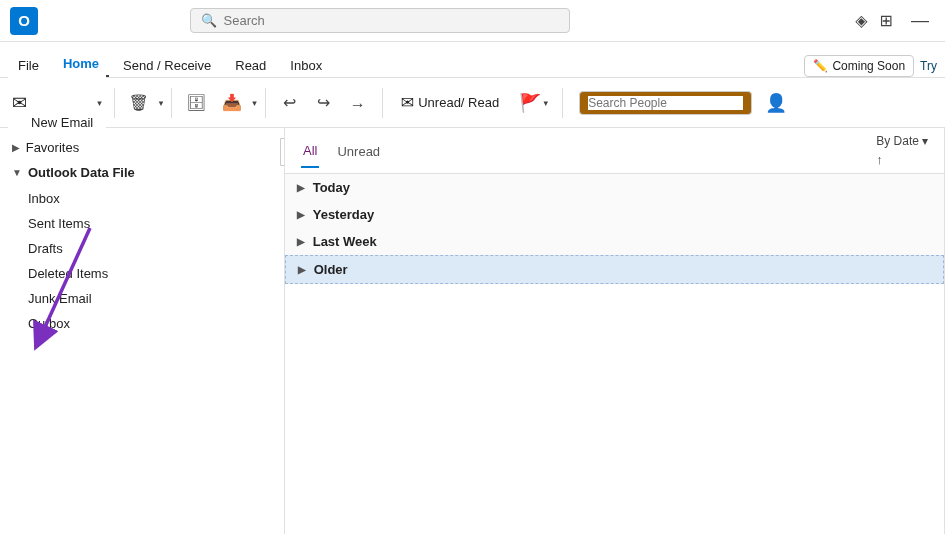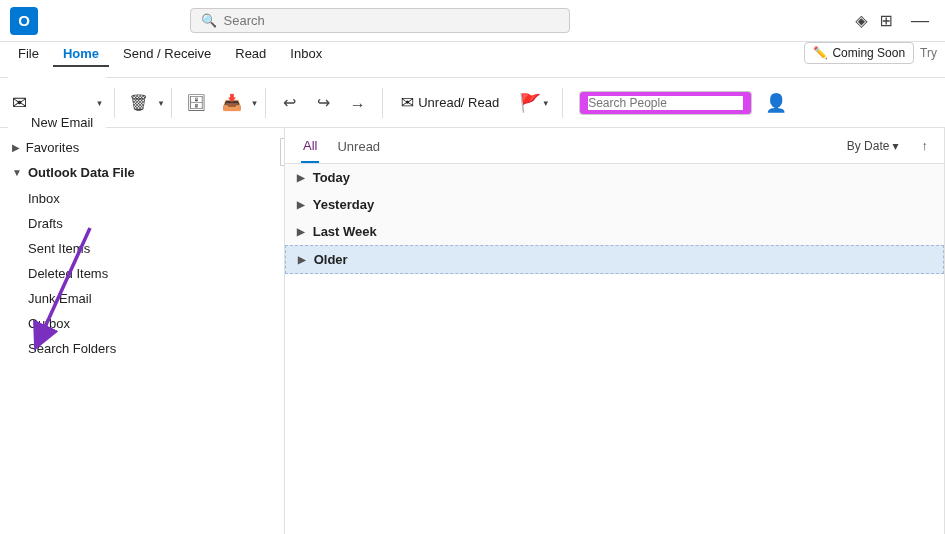--- a/index.html
+++ b/index.html
@@ -25,36 +25,36 @@
       border: none; background: transparent; outline: none; font-size: 13px; width: 100%;
     }
     .title-bar-right {
       margin-left: auto; display: flex; align-items: center; gap: 12px;
     }
     .title-bar-icon { font-size: 16px; color: #444; cursor: pointer; }
     .title-bar-minimize { font-size: 18px; color: #444; cursor: pointer; padding: 0 6px; }
 
     
     .menu-bar {
-      display: flex; align-items: flex-start; padding: 0 8px; height: 36px;
+      display: flex; align-items: flex-end; padding: 0 8px; height: 36px;
       border-bottom: 1px solid #e0e0e0; gap: 4px;
     }
     .menu-item {
       padding: 4px 10px; font-size: 13px; cursor: pointer; border-radius: 3px; color: #222;
     }
     .menu-item.active { color: #0078d4; font-weight: 700; border-bottom: 2px solid #404040; border-radius: 0; }
     .menu-bar-right {
       margin-left: auto; display: flex; align-items: center; gap: 6px;
     }
     .coming-soon-btn {
       display: flex; align-items: center; gap: 4px;
       border: 1px solid #ccc; border-radius: 4px; padding: 3px 8px;
       font-size: 12px; cursor: pointer; color: #222;
     }
-    .try-btn { font-size: 12px; cursor: pointer; color: #737373; }
+    .try-btn { font-size: 12px; cursor: pointer; color: #0c4a6e; }
 
     
     .ribbon {
       display: flex; align-items: center; padding: 4px 8px; height: 50px;
       border-bottom: 1px solid #e0e0e0; gap: 4px; background: #fff;
     }
     .new-email-btn {
       display: flex; align-items: center; background: #fff; border: none;
       cursor: pointer; font-size: 13px; color: #222; padding: 4px 4px;
       border-radius: 4px;
@@ -72,21 +72,21 @@
     .unread-read-btn {
       display: flex; align-items: center; gap: 4px; padding: 4px 10px;
       border-radius: 4px; cursor: pointer; font-size: 13px; color: #222;
     }
     .envelope-icon { font-size: 16px; }
     .undo-redo {
       display: flex; align-items: center; gap: 2px;
     }
     .search-people-box {
       display: flex; align-items: center; border: 1px solid #ccc; border-radius: 4px;
-      padding: 4px 8px; margin-left: 8px; background: #d946ef; min-width: 150px;
+      padding: 4px 8px; margin-left: 8px; background: #a16207; min-width: 150px;
     }
     .search-people-box input {
       border: none; outline: none; font-size: 12px; color: #888; width: 100%;
     }
     .person-icon-btn {
       display: flex; align-items: center; justify-content: center;
       width: 32px; height: 32px; cursor: pointer; color: #444; font-size: 18px; margin-left: 4px;
     }
     .flag-btn {
       display: flex; align-items: center; gap: 2px; padding: 4px 6px;
@@ -125,21 +125,21 @@
     .content-area { flex: 1; display: flex; flex-direction: column; overflow: hidden; }
 
     
     .tabs-bar {
       display: flex; align-items: center; padding: 6px 16px 0; border-bottom: 1px solid #e0e0e0;
       gap: 16px;
     }
     .tab { padding: 4px 2px 8px; cursor: pointer; font-size: 13px; color: #555; }
     .tab.active { color: #701a75; border-bottom: 2px solid #0078d4; font-weight: 500; }
     .sort-area {
-      margin-left: auto; display: flex; align-items: center; gap: 23px; padding-bottom: 6px;
+      margin-left: auto; display: flex; align-items: flex-start; gap: 4px; padding-bottom: 6px; flex-direction: column;
     }
     .by-date-btn {
       display: flex; align-items: center; gap: 3px; cursor: pointer; font-size: 12px; color: #444;
     }
     .sort-arrow { cursor: pointer; font-size: 13px; color: #444; }
 
     
     .email-list { flex: 1; overflow-y: auto; }
     .email-group-header {
       display: flex; align-items: center; padding: 6px 12px; cursor: pointer;
@@ -248,26 +248,25 @@
       <span class="chevron">▶</span>
       <span>Favorites</span>
     </div>
 
     <div class="outlook-data-file-header">
       <span class="chevron">▼</span>
       <span>Outlook Data File</span>
     </div>
 
     <div class="sidebar-folder">Inbox</div>
+    <div class="sidebar-folder">Sent Items</div>
     <div class="sidebar-folder">Drafts</div>
-    <div class="sidebar-folder">Sent Items</div>
     <div class="sidebar-folder">Deleted Items</div>
     <div class="sidebar-folder">Junk Email</div>
     <div class="sidebar-folder">Outbox</div>
-    <div class="sidebar-folder">Search Folders</div>
 
     <svg class="arrow-annotation" style="position:absolute;top:90px;left:30px;width:80px;height:140px;pointer-events:none;z-index:20;" viewBox="0 0 80 140">
       <defs>
         <marker id="arrowhead" markerWidth="8" markerHeight="8" refX="4" refY="4" orient="auto">
           <path d="M0,0 L8,4 L0,8 Z" fill="#7B2FBE"></path>
         </marker>
       </defs>
       <line x1="60" y1="10" x2="10" y2="120" stroke="#7B2FBE" stroke-width="3.5" marker-end="url(#arrowhead)"></line>
     </svg>
   </div>

